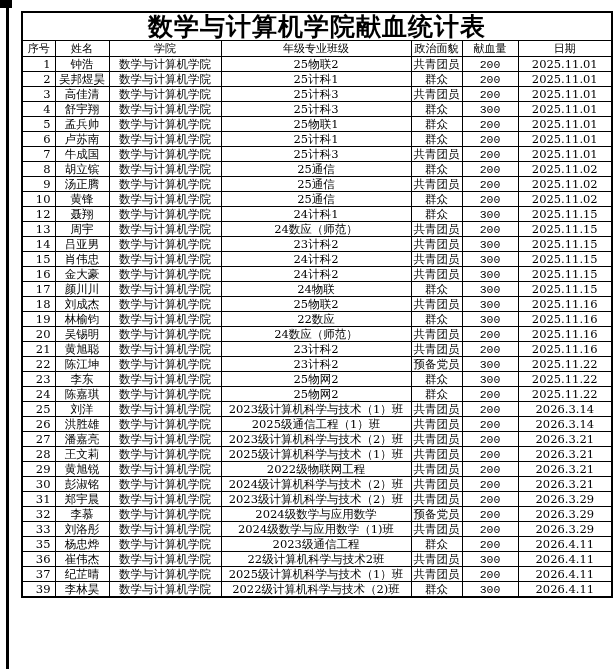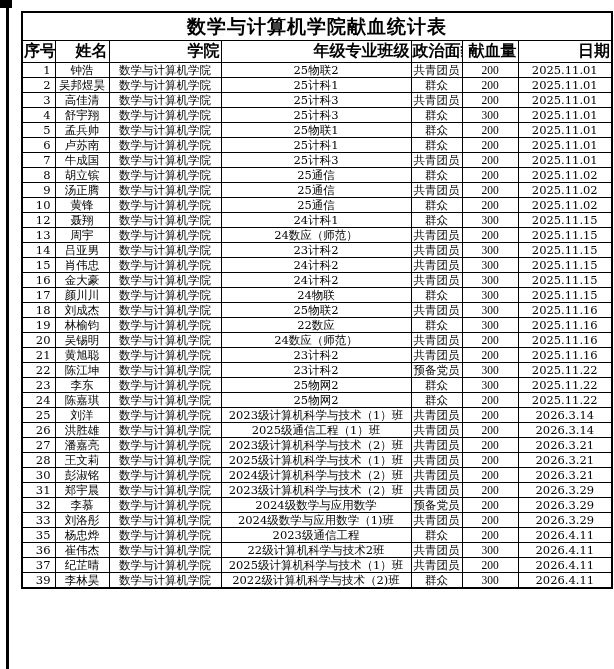--- a/index.html
+++ b/index.html
@@ -8,33 +8,33 @@
     font-family:"DejaVu Serif","Liberation Serif",serif;color:#000;
     overflow:hidden;
   }
   .edge-strip{position:absolute;left:6px;top:0;width:3px;height:669px;background:#000;}
   .corner-mark{position:absolute;left:0;top:0;width:12px;height:8px;background:#000;}
   .sheet{position:absolute;left:21px;top:11px;}
   table{border-collapse:collapse;table-layout:fixed;width:590px;}
   table,td,th{border:1px solid #000;}
   table{border:2px solid #000;}
   .title-cell{
-    height:27px;text-align:center;font-weight:bold;font-size:19px;
+    height:27px;text-align:center;font-weight:bold;font-size:25px;
     letter-spacing:1px;padding:0;
   }
   th{
-    height:14px;font-size:16px;font-weight:bold;text-align:right;
+    height:14px;font-size:11px;font-weight:normal;text-align:center;
     padding:0 1px;white-space:nowrap;overflow:hidden;
   }
   td{
     height:14px;font-size:11.5px;line-height:13px;padding:0 2px;
     white-space:nowrap;overflow:hidden;text-align:center;
   }
   td.c0{text-align:right;padding-right:4px;}
-  td.c5{font-family:Liberation Serif, serif;}
+  td.c5{font-family:Liberation Mono, monospace;}
 </style>
 </head>
 <body>
 
 <div class="edge-strip"></div>
 <div class="corner-mark"></div>
 
 <div class="sheet">
   <table>
     <colgroup>
@@ -298,20 +298,29 @@
         <tr>
           <td class="c0">28</td>
           <td class="c1">王文莉</td>
           <td class="c2">数学与计算机学院</td>
           <td class="c3">2025级计算机科学与技术（1）班</td>
           <td class="c4">共青团员</td>
           <td class="c5">200</td>
           <td class="c6">2026.3.21</td>
         </tr>
         <tr>
+          <td class="c0">29</td>
+          <td class="c1">黄旭锐</td>
+          <td class="c2">数学与计算机学院</td>
+          <td class="c3">2022级物联网工程</td>
+          <td class="c4">共青团员</td>
+          <td class="c5">200</td>
+          <td class="c6">2026.3.21</td>
+        </tr>
+        <tr>
           <td class="c0">30</td>
           <td class="c1">彭淑铭</td>
           <td class="c2">数学与计算机学院</td>
           <td class="c3">2024级计算机科学与技术（2）班</td>
           <td class="c4">共青团员</td>
           <td class="c5">200</td>
           <td class="c6">2026.3.21</td>
         </tr>
         <tr>
           <td class="c0">31</td>

